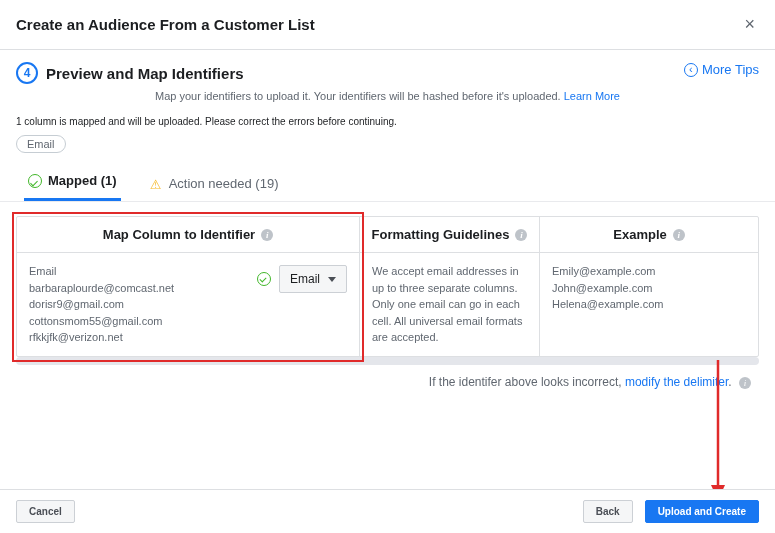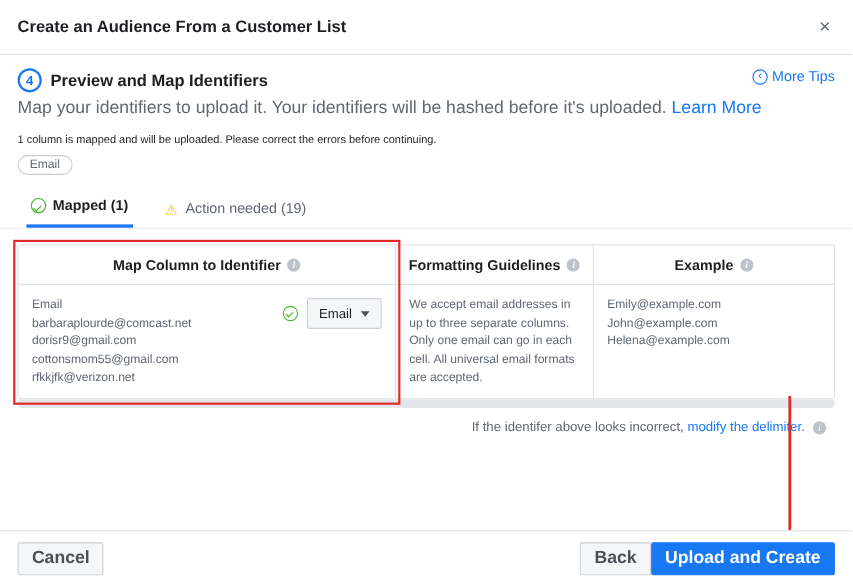--- a/index.html
+++ b/index.html
@@ -70,24 +70,24 @@
       width: 14px; height: 14px;
       border: 1.5px solid #1877f2;
       border-radius: 50%;
       display: inline-flex;
       align-items: center;
       justify-content: center;
       font-size: 11px;
       line-height: 1;
     }
     .subtext {
-      text-align: left;
+      text-align: center;
       padding: 2px 16px 8px 16px;
       color: #606770;
-      font-size: 16px;
+      font-size: 11px;
     }
     .subtext a { color: #1877f2; text-decoration: none; }
     .warning-text {
       padding: 6px 16px 8px 16px;
       font-size: 10px;
       color: #1c1e21;
     }
     .pill {
       display: inline-block;
       border: 1px solid #c6cdd3;
@@ -265,35 +265,35 @@
       display: flex;
       justify-content: space-between;
       align-items: center;
       padding: 10px 16px;
       border-top: 1px solid #dddfe2;
       background: #fff;
     }
     .btn {
       padding: 5px 12px;
       border-radius: 2px;
-      font-size: 16px;
+      font-size: 10px;
       font-weight: 600;
       cursor: pointer;
       border: 1px solid #ccd0d5;
       background: #f5f6f7;
       color: #4b4f56;
     }
     .btn-primary {
       background: #1877f2;
       border-color: #1877f2;
       color: #fff;
     }
     .footer-right {
       display: flex;
-      gap: 0;
+      gap: 12px;
       align-items: center;
     }
     .arrow-annotation {
       position: absolute;
       right: 42px;
       top: 360px;
       pointer-events: none;
     }
   </style>
 </head>

